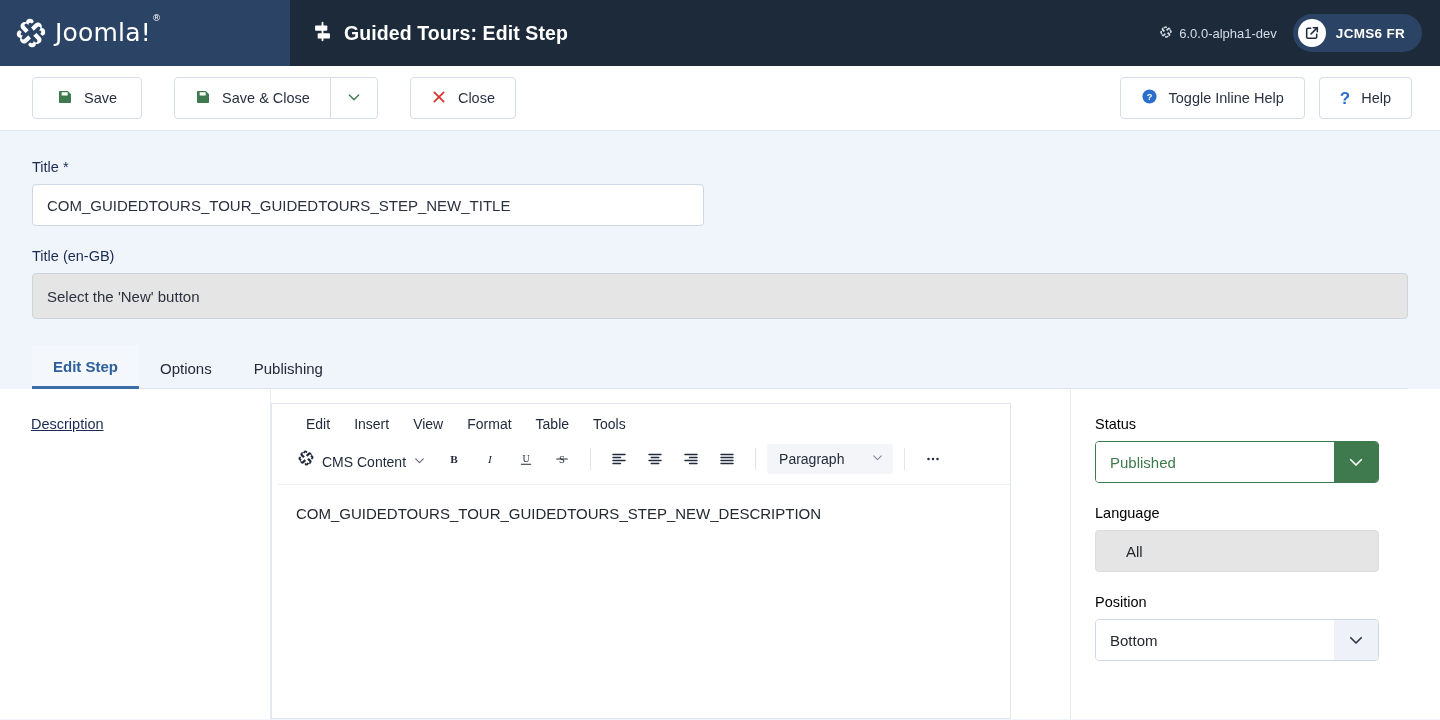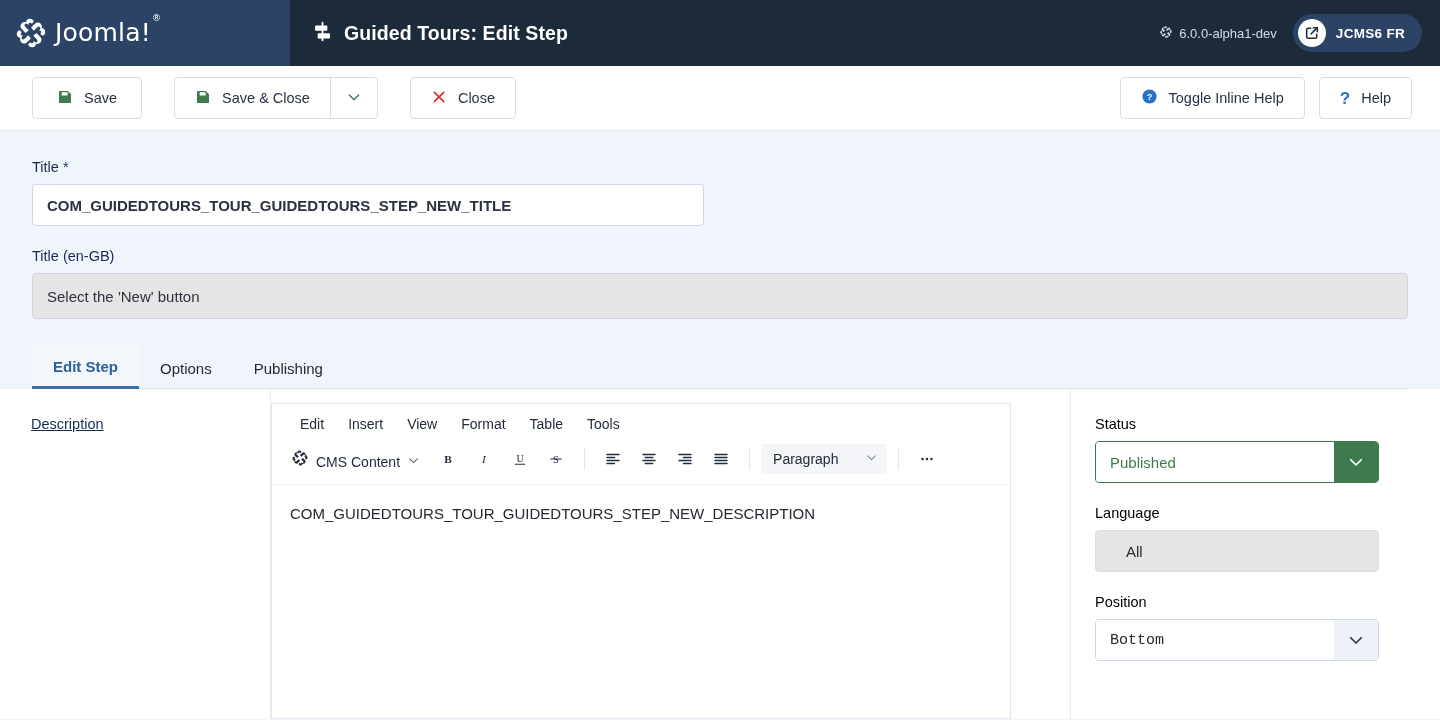--- a/index.html
+++ b/index.html
@@ -92,21 +92,21 @@
   .field-block { margin-bottom: 22px; }
   .field-label {
     display: block; color: #1a2a52; font-size: 14.5px;
     margin-bottom: 9px; font-family: "Liberation Sans", sans-serif;
   }
   .input-text {
     width: 672px; height: 42px;
     border: 1px solid #cdd7e6; border-radius: 4px;
     background: #ffffff; color: #2c3140;
     font-size: 15px; font-family: "Liberation Sans", sans-serif;
-    padding: 0 14px; outline: none; font-weight: bold;
+    padding: 0 14px; outline: none;
   }
   .input-full-readonly {
     width: 100%; height: 46px;
     border: 1px solid #cfd5df; border-radius: 4px;
     background: #e5e5e5; color: #2c3140;
     font-size: 15px; font-family: "Liberation Sans", sans-serif;
     padding: 0 14px; outline: none;
   }
 
   
@@ -142,20 +142,21 @@
   }
   .panel-left-label .field-label { margin: 0; text-decoration: underline; }
 
   .editor-col { flex: 1; padding: 14px 0 0 0; display: flex; }
   .editor-box {
     width: 740px;
     border: 1px solid #e2e6ee;
     background: #ffffff;
     display: flex; flex-direction: column;
     min-height: 276px;
+    padding-left: 6px;
   }
   .editor-menubar {
     display: flex; align-items: center; gap: 4px;
     padding: 9px 18px 6px 18px;
   }
   .menu-item {
     font-size: 14px; color: #222c3c; padding: 3px 10px;
     border-radius: 3px; cursor: pointer;
   }
   .editor-toolbar {
@@ -205,21 +206,21 @@
     flex: 1; display: flex; align-items: center;
     padding: 0 14px; font-size: 15px; background: #ffffff;
   }
   .select-wrap .sel-caret {
     width: 44px; display: flex; align-items: center; justify-content: center;
   }
   .select-green { border: 1px solid #3e7a4e; }
   .select-green .sel-text { color: #3e7a4e; }
   .select-green .sel-caret { background: #3e7a4e; }
   .select-plain { border: 1px solid #ccd8e8; }
-  .select-plain .sel-text { color: #24282f; font-family: Liberation Mono, monospace; }
+  .select-plain .sel-text { color: #24282f; }
   .select-plain .sel-caret { background: #eef2f8; }
   .readonly-box {
     height: 42px; border-radius: 4px; background: #e5e5e5;
     border: 1px solid #dcdcdc;
     display: flex; align-items: center; padding: 0 30px;
     font-size: 15px; color: #24282f;
   }
 </style>
 </head>
 <body>

